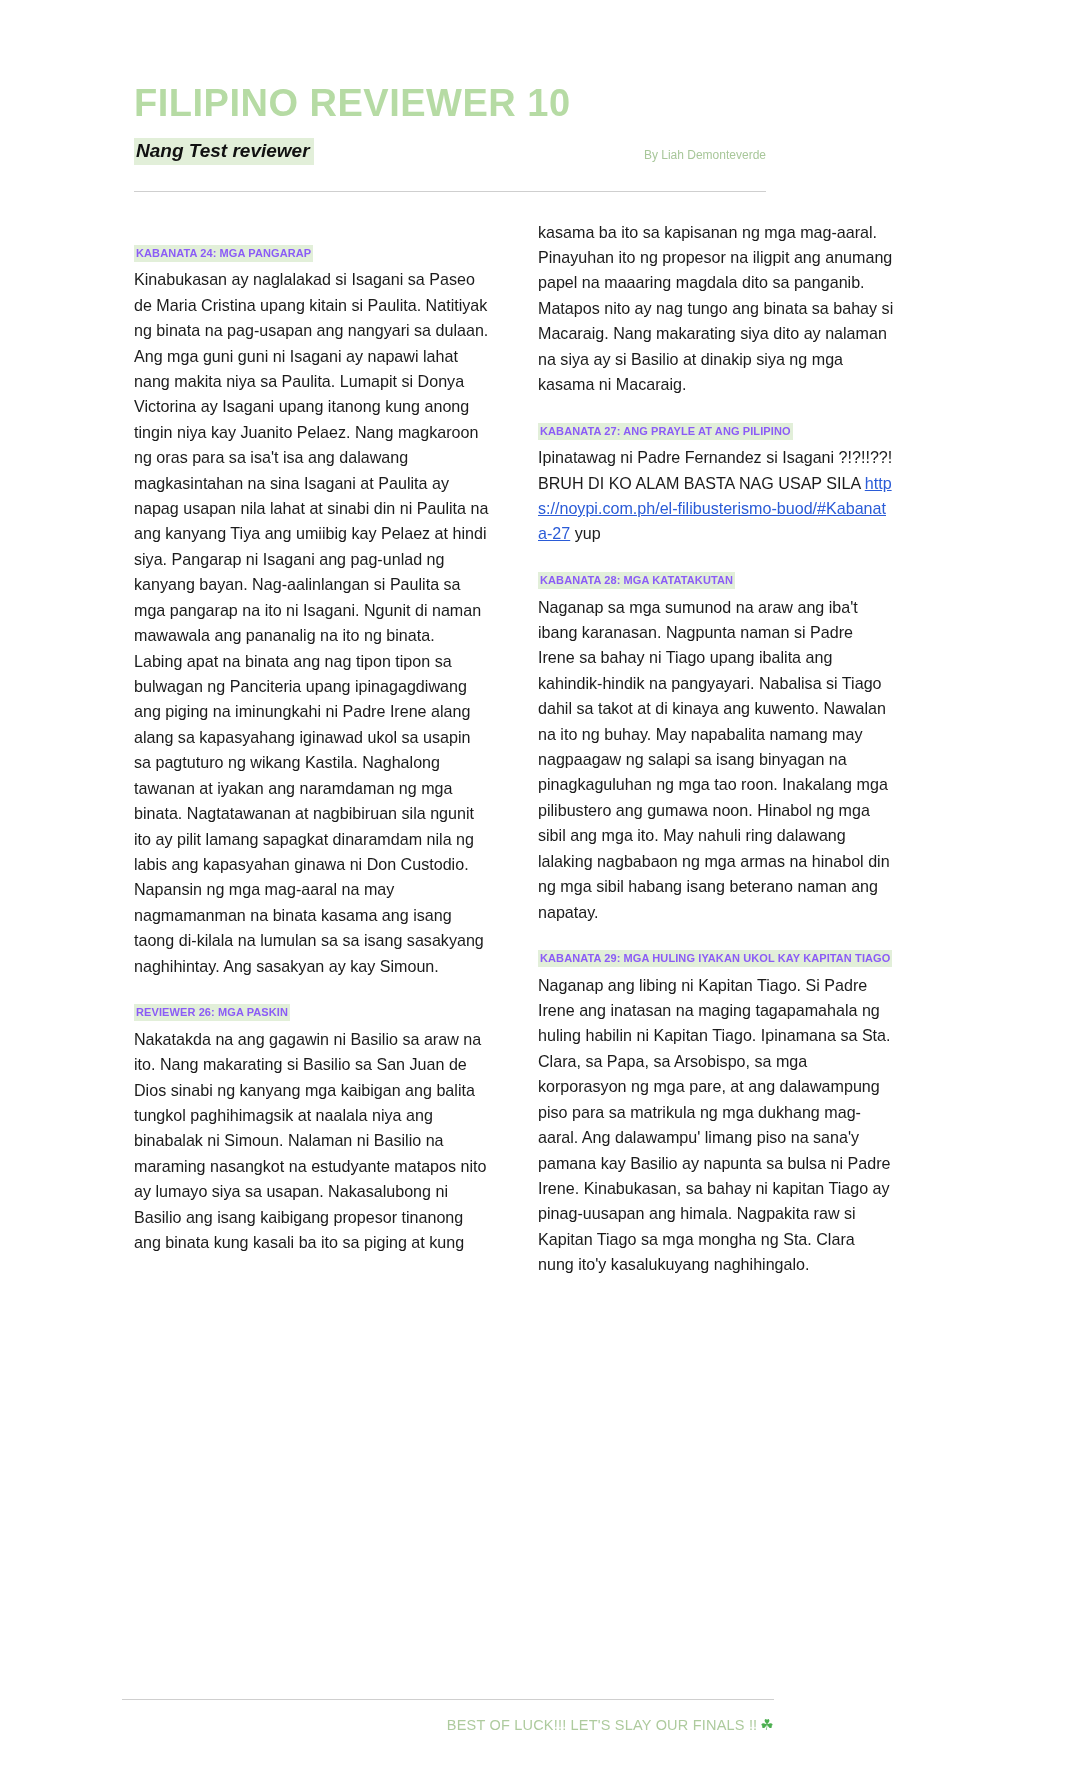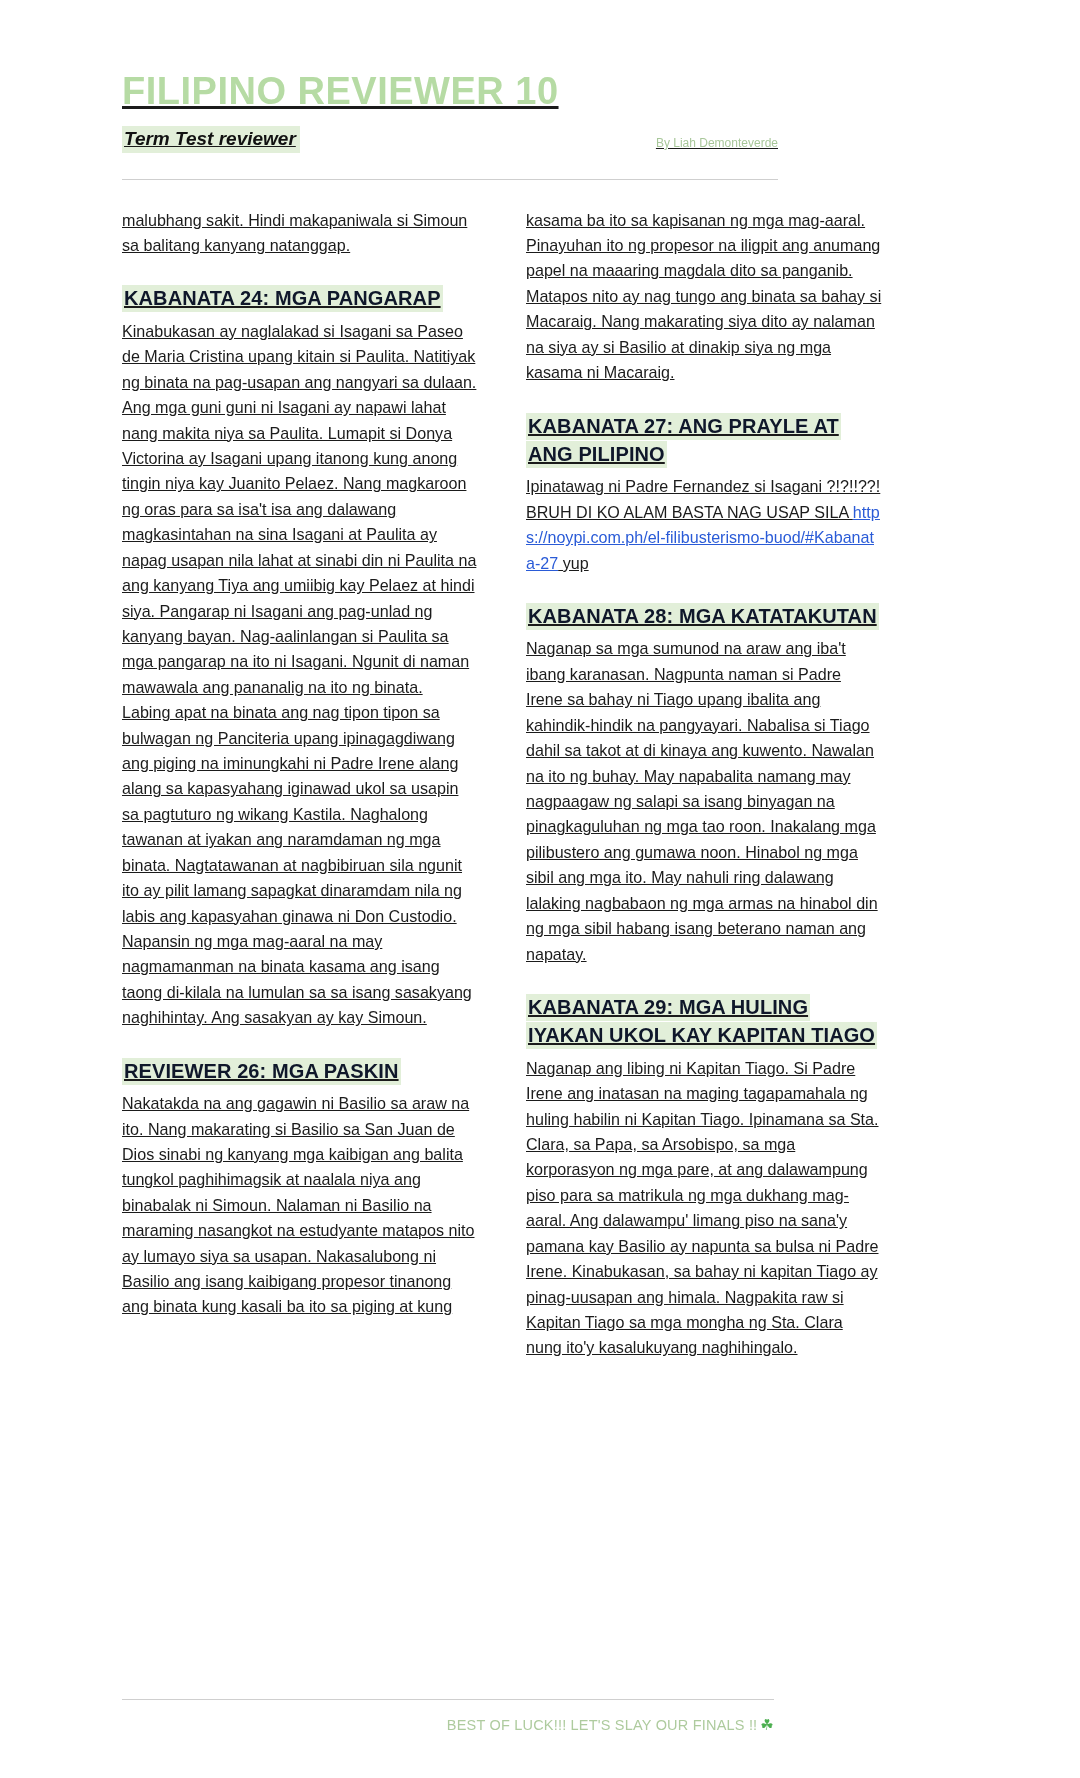--- a/index.html
+++ b/index.html
@@ -12,24 +12,23 @@
     min-height: 1778px;
     font-family: "Liberation Sans", sans-serif;
     color: #1b1b1b;
     -webkit-font-smoothing: antialiased;
   }
 
   .page {
     width: 900px;
     min-height: 1778px;
     box-sizing: border-box;
-    padding: 0;
+    padding: 12px;
     position: relative;
     background: #fff;
-    text-decoration: underline;
   }
 
   
   .header {
     padding: 72px 122px 0 122px;
   }
   .doc-title {
     font-size: 38px;
     font-weight: 800;
     letter-spacing: 0.5px;
@@ -82,26 +81,26 @@
   p.body {
     font-size: 16.1px;
     line-height: 1.58;
     margin: 0 0 0 0;
     color: #1b1b1b;
     text-align: left;
     word-break: normal;
   }
 
   h2.kab {
-    font-size: 20px;
+    font-size: 11px;
     font-weight: 800;
     letter-spacing: 0.1px;
     line-height: 1.42;
     margin: 26px 0 6px 0;
-    color: #0f172a;
+    color: #8b5cf6;
     display: block;
   }
   h2.kab .hl {
     background: #e2efd9;
     box-decoration-break: clone;
     -webkit-box-decoration-break: clone;
     padding: 2px 2px 3px 2px;
   }
   .kab-first {
     margin-top: 26px;
@@ -140,31 +139,30 @@
   }
 </style>
 </head>
 <body>
 
 <div class="page">
 
   <div class="header">
     <h1 class="doc-title">FILIPINO REVIEWER 10</h1>
     <div class="subtitle-row">
-      <span class="doc-subtitle">Term Test reviewer</span>
+      <span class="doc-subtitle">Nang Test reviewer</span>
       <span class="byline">By Liah Demonteverde</span>
     </div>
   </div>
   <hr class="header-rule">
 
   <div class="content">
 
     <div class="col">
 
-      <p class="body">malubhang sakit. Hindi makapaniwala si Simoun sa balitang kanyang natanggap.</p>
 
       <h2 class="kab kab-first">
         <span class="hl">KABANATA 24: MGA PANGARAP</span>
       </h2>
       <p class="body">Kinabukasan ay naglalakad si Isagani sa Paseo de Maria Cristina upang kitain si Paulita. Natitiyak ng binata na pag-usapan ang nangyari sa dulaan. Ang mga guni guni ni Isagani ay napawi lahat nang makita niya sa Paulita. Lumapit si Donya Victorina ay Isagani upang itanong kung anong tingin niya kay Juanito Pelaez. Nang magkaroon ng oras para sa isa't isa ang dalawang magkasintahan na sina Isagani at Paulita ay napag usapan nila lahat at sinabi din ni Paulita na ang kanyang Tiya ang umiibig kay Pelaez at hindi siya. Pangarap ni Isagani ang pag-unlad ng kanyang bayan. Nag-aalinlangan si Paulita sa mga pangarap na ito ni Isagani. Ngunit di naman mawawala ang pananalig na ito ng binata.</p>
 
       <p class="body">Labing apat na binata ang nag tipon tipon sa bulwagan ng Panciteria upang ipinagagdiwang ang piging na iminungkahi ni Padre Irene alang alang sa kapasyahang iginawad ukol sa usapin sa pagtuturo ng wikang Kastila. Naghalong tawanan at iyakan ang naramdaman ng mga binata. Nagtatawanan at nagbibiruan sila ngunit ito ay pilit lamang sapagkat dinaramdam nila ng labis ang kapasyahan ginawa ni Don Custodio. Napansin ng mga mag-aaral na may nagmamanman na binata kasama ang isang taong di-kilala na lumulan sa sa isang sasakyang naghihintay. Ang sasakyan ay kay Simoun.</p>
 
       <h2 class="kab">
         <span class="hl">REVIEWER 26: MGA PASKIN</span>

